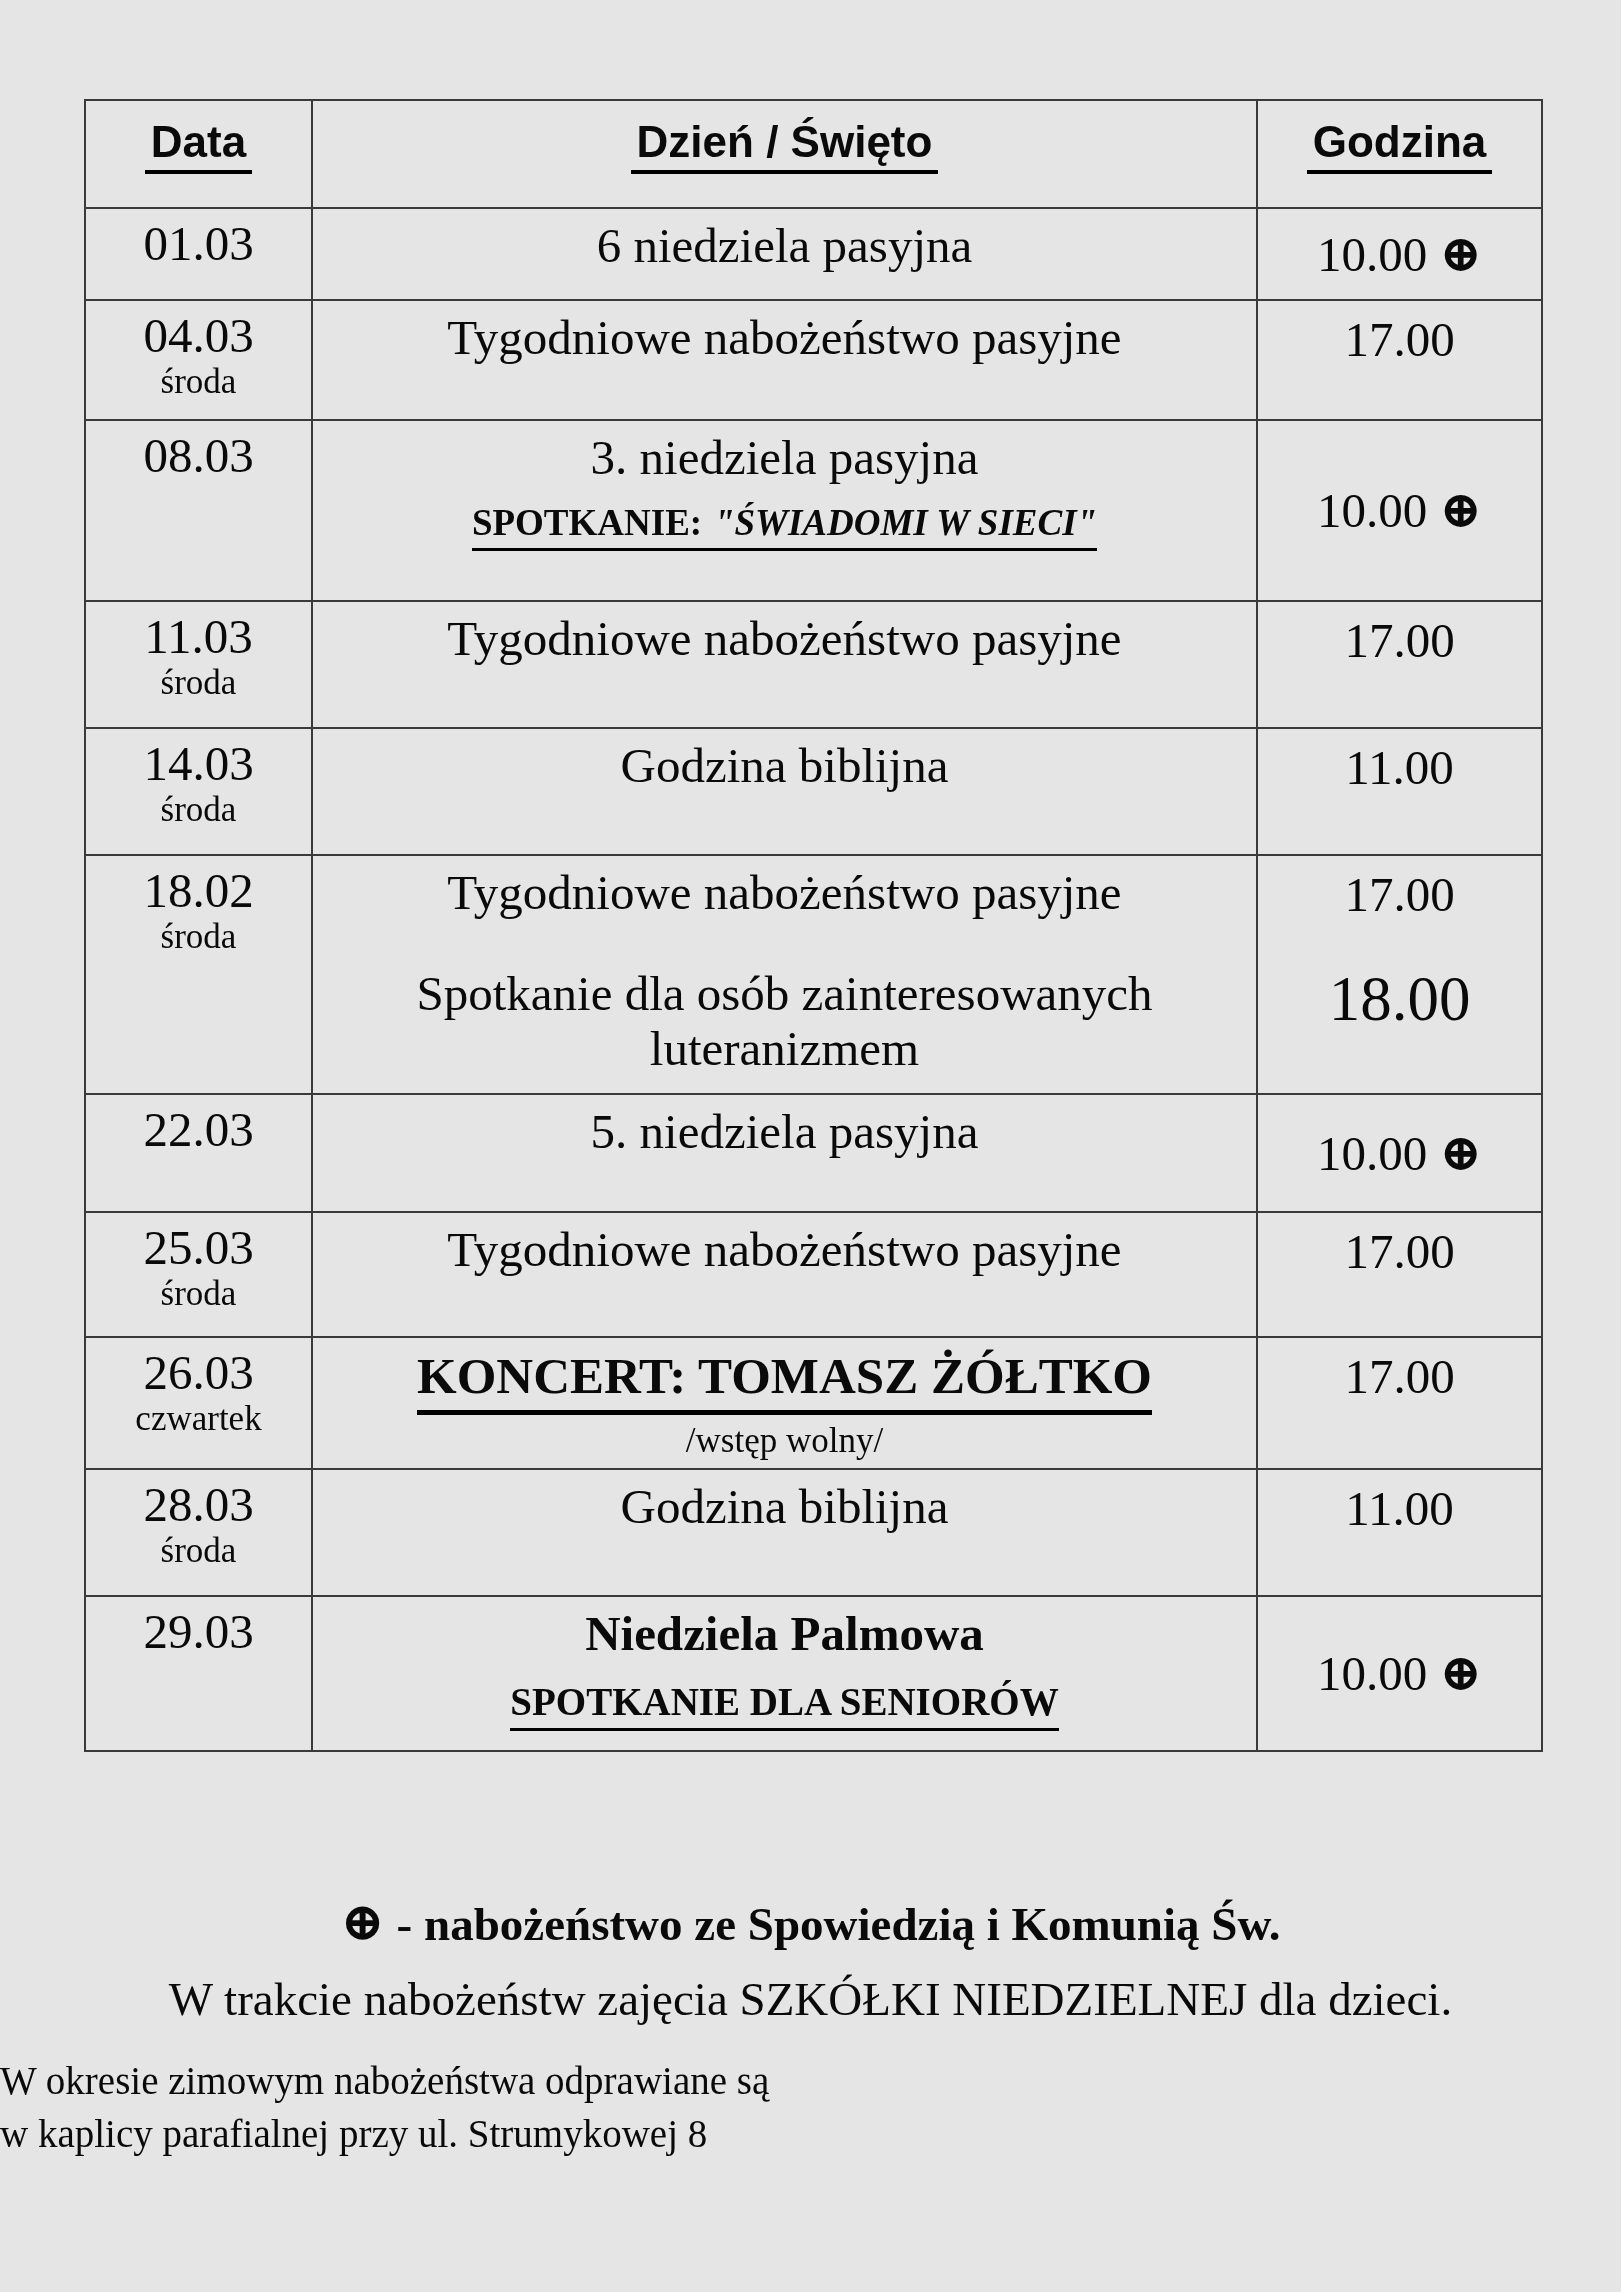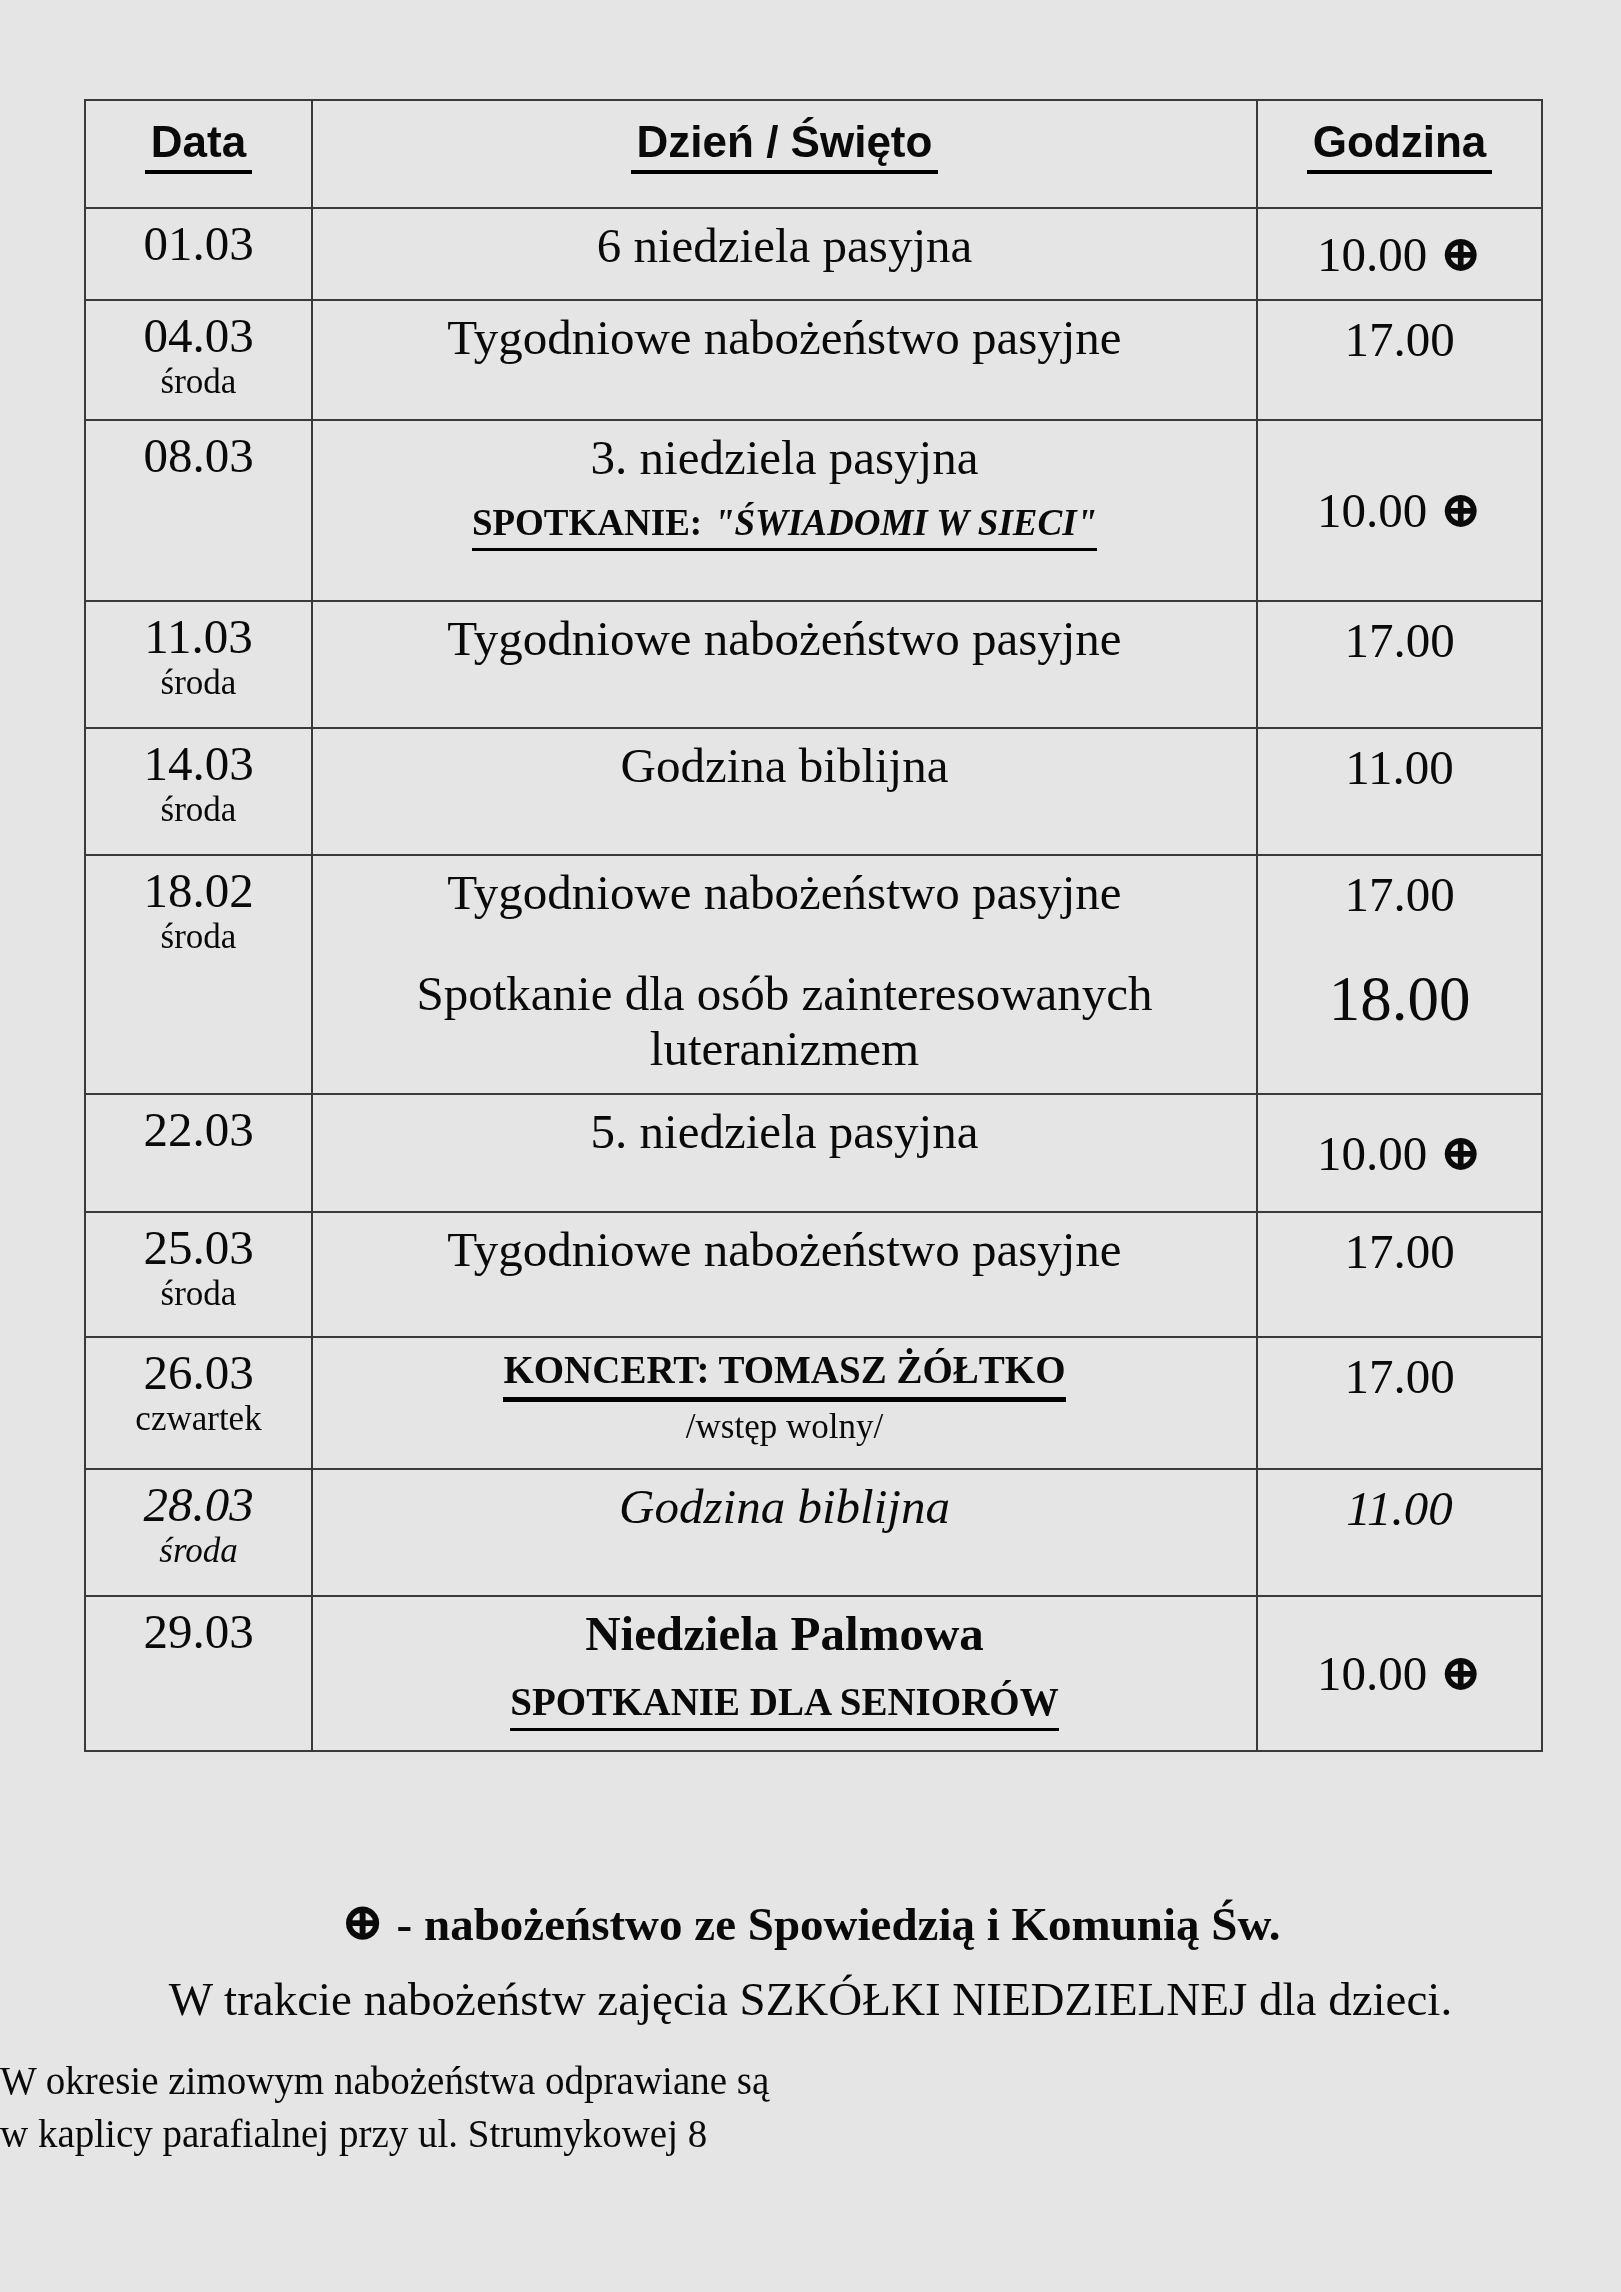--- a/index.html
+++ b/index.html
@@ -41,29 +41,29 @@
   .r0{height:92px;}
   .r1{height:120px;}
   .r2{height:181px;}
   .r3{height:127px;}
   .r4{height:127px;}
   .r5{height:108px;}
   .r6{height:239px;}
   .r7{height:118px;}
   .r8{height:125px;}
   .r9{height:132px;padding-left:36px;}
-  .r10{height:127px;font-style:italic;}
+  .r10{height:127px;}
   .r11{height:155px;}
 
   .date{font-size:49px;line-height:1.0;padding-top:9.8px;}
   .weekday{font-size:35px;line-height:1.0;padding-top:3.9px;}
   .event{font-size:49px;line-height:1.12;padding-top:9.8px;}
   .event2{font-size:49px;line-height:1.12;margin-top:46px;padding:0 9.8px;}
   .event-bold{font-weight:bold;}
-  .event-caps{font-weight:bold;font-size:39px;}
+  .event-caps{font-weight:bold;font-size:51px;}
   .event-caps .u2{border-bottom:5.9px solid #000;padding-bottom:5.9px;}
   .meeting{margin-top:15.7px;font-size:37px;font-weight:bold;}
   .meeting .u3{border-bottom:3.9px solid #000;padding-bottom:4.9px;white-space:nowrap;}
   .meeting .quote{font-style:italic;margin-left:11.8px;}
   .subtitle{margin-top:17.6px;font-size:39px;font-weight:bold;}
   .subtitle .u3{border-bottom:3.9px solid #000;padding-bottom:4.9px;}
   .freenote{margin-top:15.7px;font-size:35px;}
   .time{font-size:49px;line-height:1.0;padding-top:13.7px;}
   td.vmid{vertical-align:middle;}
   td.vmid .time{padding-top:0;}

